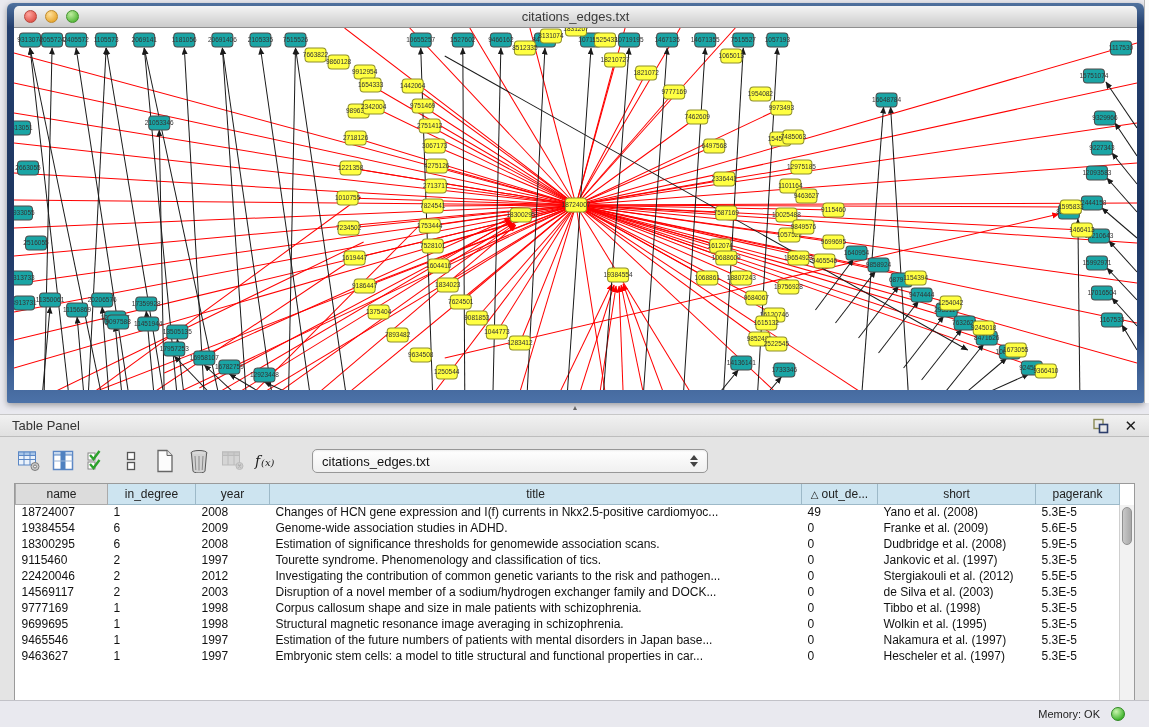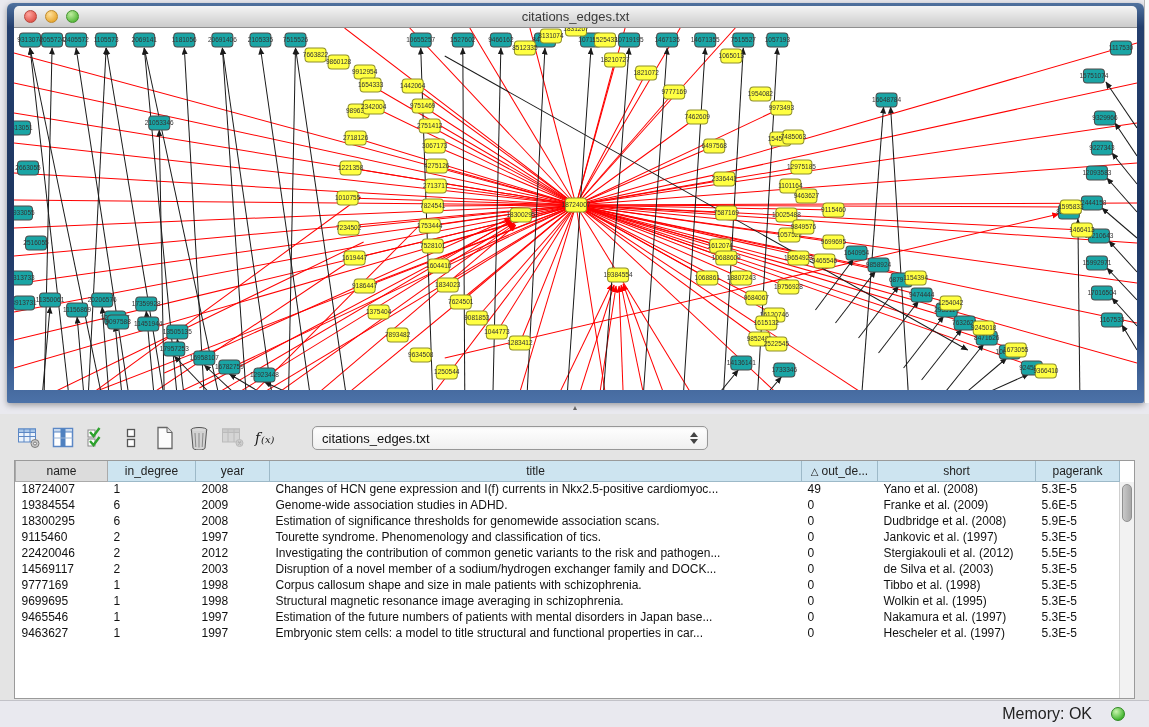--- a/index.html
+++ b/index.html
@@ -59,21 +59,21 @@
 
   .tabs-row { display:flex; justify-content:center; margin-top:7px; }
   .seg { display:inline-flex; border:1px solid #8d8d8d; border-radius:5px; overflow:hidden; background:#fff; box-shadow:0 1px 1px rgba(0,0,0,.15); }
   .seg .seg-btn { font-size:12.5px; padding:3px 19px; color:#1a1a1a; background:linear-gradient(#ffffff,#ececec); cursor:pointer; border-left:1px solid #b5b5b5; }
   .seg .seg-btn:first-child { border-left:none; }
   .seg .seg-btn.active { background:linear-gradient(#9a9a9a,#6e6e6e); color:#f2f2f2; }
 
   
   .status-bar { position:absolute; left:0; top:700px; width:1149px; height:27px; background:#e9e9ef; border-top:1px solid #c2c2c8;
     display:flex; align-items:center; justify-content:flex-end; padding:0 10px; }
-  .mem-label { font-size:16px; color:#222; margin-right:19px; }
+  .mem-label { font-size:11px; color:#222; margin-right:11px; }
   .mem-dot { width:14px; height:14px; border-radius:50%; border:1px solid #2e8822;
     background:radial-gradient(circle at 35% 30%, #c9f5ae, #3fb32d 75%); margin-right:14px; }
 </style>
 </head>
 <body>
 
 <div class="net-window">
   <div class="titlebar">
     <div class="lights">
       <span class="light red"></span>
@@ -537,20 +537,29 @@
           <rect x="550.5" y="170" width="21" height="14" rx="3.5" fill="#ffff42" stroke="#8f8f2a"></rect>
           <text x="561" y="179" text-anchor="middle" font-size="6.5" fill="#333">18724007</text>
         </g>
     </svg>
   </div>
 </div>
 <div class="right-sliver"></div>
 <div class="divider-handle">▴</div>
 
 <div class="table-panel">
+  <div class="tp-header">
+    <span class="tp-title">Table Panel</span>
+    <span class="spacer"></span>
+    <svg class="tp-float" viewBox="0 0 18 16">
+      <rect x="2" y="1.5" width="9" height="9" fill="none" stroke="#8a8a55" stroke-width="1.4"></rect>
+      <rect x="7.5" y="6.5" width="8" height="8" fill="#e8e8e8" stroke="#2c3e6b" stroke-width="1.6"></rect>
+    </svg>
+    <span class="tp-close">✕</span>
+  </div>
   <div class="tp-body">
     <div class="toolbar">
       <span class="tool-btn">
         <svg width="24" height="22" viewBox="0 0 24 22">
           <rect x="1.5" y="2" width="17" height="13" fill="#eaf2fb" stroke="#5b87c5"></rect>
           <rect x="1.5" y="2" width="17" height="3.5" fill="#a8c6e8" stroke="#5b87c5"></rect>
           <line x1="7" y1="2" x2="7" y2="15" stroke="#5b87c5"></line>
           <line x1="13" y1="2" x2="13" y2="15" stroke="#5b87c5"></line>
           <line x1="1.5" y1="9.5" x2="18.5" y2="9.5" stroke="#5b87c5"></line>
           <circle cx="18" cy="16.5" r="4" fill="#c9c9c9" stroke="#7d7d7d"></circle>

